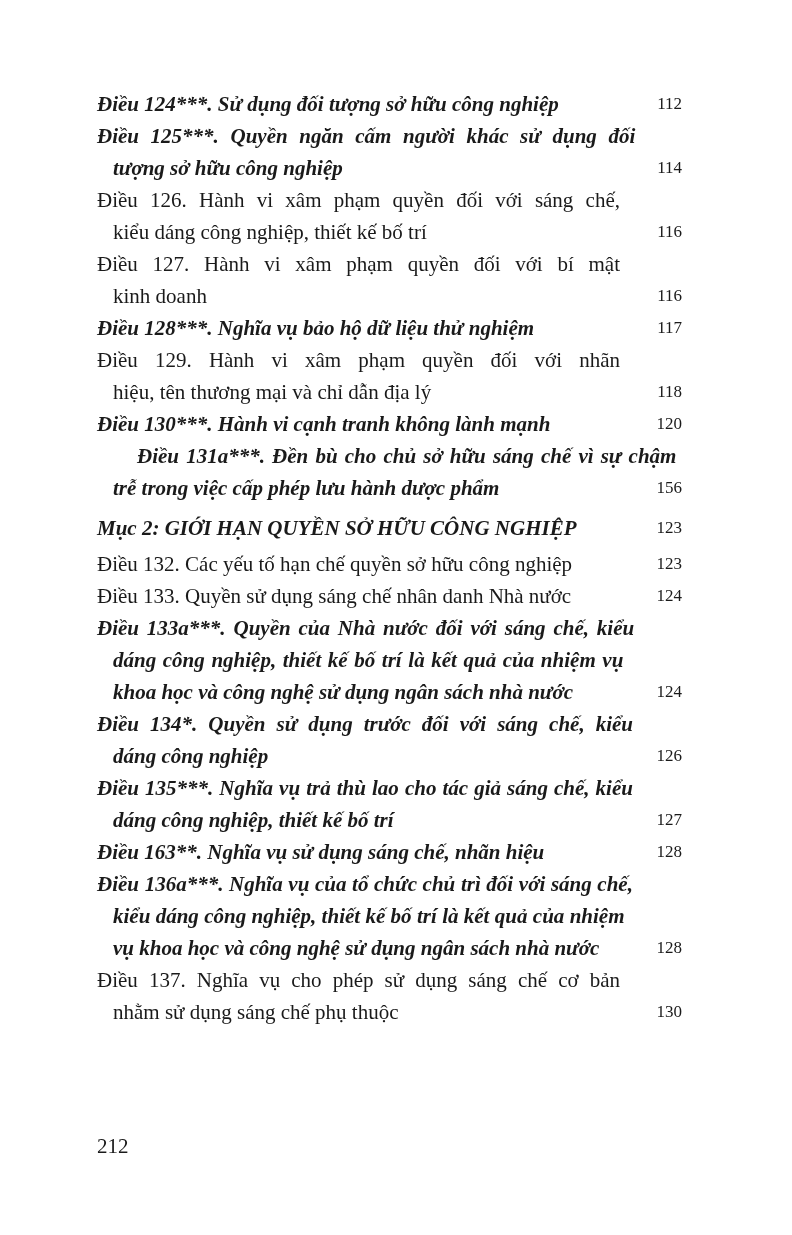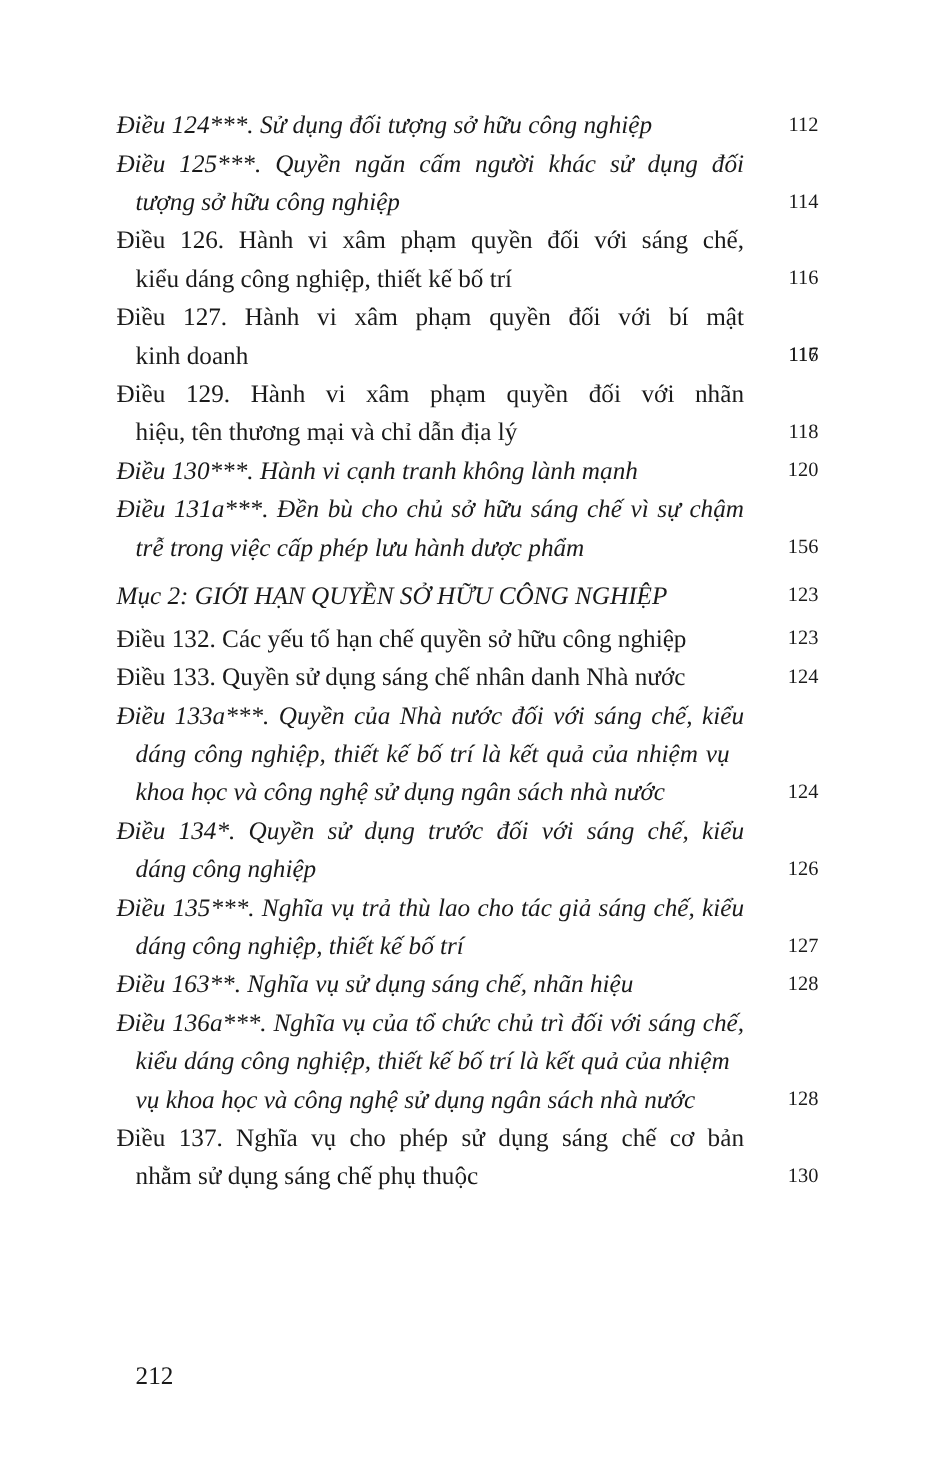--- a/index.html
+++ b/index.html
@@ -17,21 +17,21 @@
     position: absolute;
     left: 97px;
     top: 88px;
     width: 585px;
   }
   .entry {
     position: relative;
     font-size: 21px;
     line-height: 32px;
   }
-  .entry.italic .fit { font-style: italic; }
+  .entry.italic .fit { font-style: italic; font-weight: bold; }
   .entry.section { margin-top: 8px; margin-bottom: 4px; }
   .line { margin-right: 62px; }
   .line.cont { margin-left: 16px; }
   .fit {
     display: inline-block;
     white-space: nowrap;
     transform-origin: 0 50%;
   }
   .pagenum {
     position: absolute;
@@ -42,21 +42,20 @@
     line-height: 32px;
     font-style: normal;
     font-size: 17px;
   }
   .footer {
     position: absolute;
     left: 97px;
     top: 1132px;
     font-size: 21px;
     line-height: 28px;
-    margin-left: 16px;
   }
 </style>
 </head>
 <body>
 
 <div class="page">
   <div class="toc" id="toc-list">
       <div class="entry italic">
         <div class="line"><span class="fit noju">Điều 124***. Sử dụng đối tượng sở hữu công nghiệp</span></div>
         <span class="pagenum">112</span>
@@ -70,33 +69,34 @@
         <div class="line"><span class="fit just" style="word-spacing: 6.98125px;">Điều 126. Hành vi xâm phạm quyền đối với sáng chế,</span></div>
         <div class="line cont"><span class="fit noju">kiểu dáng công nghiệp, thiết kế bố trí</span></div>
         <span class="pagenum">116</span>
       </div>
       <div class="entry">
         <div class="line"><span class="fit just" style="word-spacing: 9.4875px;">Điều 127. Hành vi xâm phạm quyền đối với bí mật</span></div>
         <div class="line cont"><span class="fit noju">kinh doanh</span></div>
         <span class="pagenum">116</span>
       </div>
       <div class="entry italic">
+        <div class="line"><span class="fit noju">Điều 128***. Nghĩa vụ bảo hộ dữ liệu thử nghiệm</span></div>
         <span class="pagenum">117</span>
       </div>
       <div class="entry">
         <div class="line"><span class="fit just" style="word-spacing: 11.9028px; font-family: Liberation Serif, serif;">Điều 129. Hành vi xâm phạm quyền đối với nhãn</span></div>
         <div class="line cont"><span class="fit noju">hiệu, tên thương mại và chỉ dẫn địa lý</span></div>
         <span class="pagenum">118</span>
       </div>
       <div class="entry italic">
         <div class="line"><span class="fit noju">Điều 130***. Hành vi cạnh tranh không lành mạnh</span></div>
         <span class="pagenum">120</span>
       </div>
       <div class="entry italic">
-        <div class="line"><span class="fit just" style="word-spacing: 1.90625px;">Điều 131a***. Đền bù cho chủ sở hữu sáng chế vì sự chậm</span></div>
+        <div class="line"><span class="fit just" style="word-spacing: 1.90625px; margin-left: 40px;">Điều 131a***. Đền bù cho chủ sở hữu sáng chế vì sự chậm</span></div>
         <div class="line cont"><span class="fit noju">trễ trong việc cấp phép lưu hành dược phẩm</span></div>
         <span class="pagenum">156</span>
       </div>
       <div class="entry italic section">
         <div class="line"><span class="fit noju">Mục 2: GIỚI HẠN QUYỀN SỞ HỮU CÔNG NGHIỆP</span></div>
         <span class="pagenum">123</span>
       </div>
       <div class="entry">
         <div class="line"><span class="fit noju">Điều 132. Các yếu tố hạn chế quyền sở hữu công nghiệp</span></div>
         <span class="pagenum">123</span>

